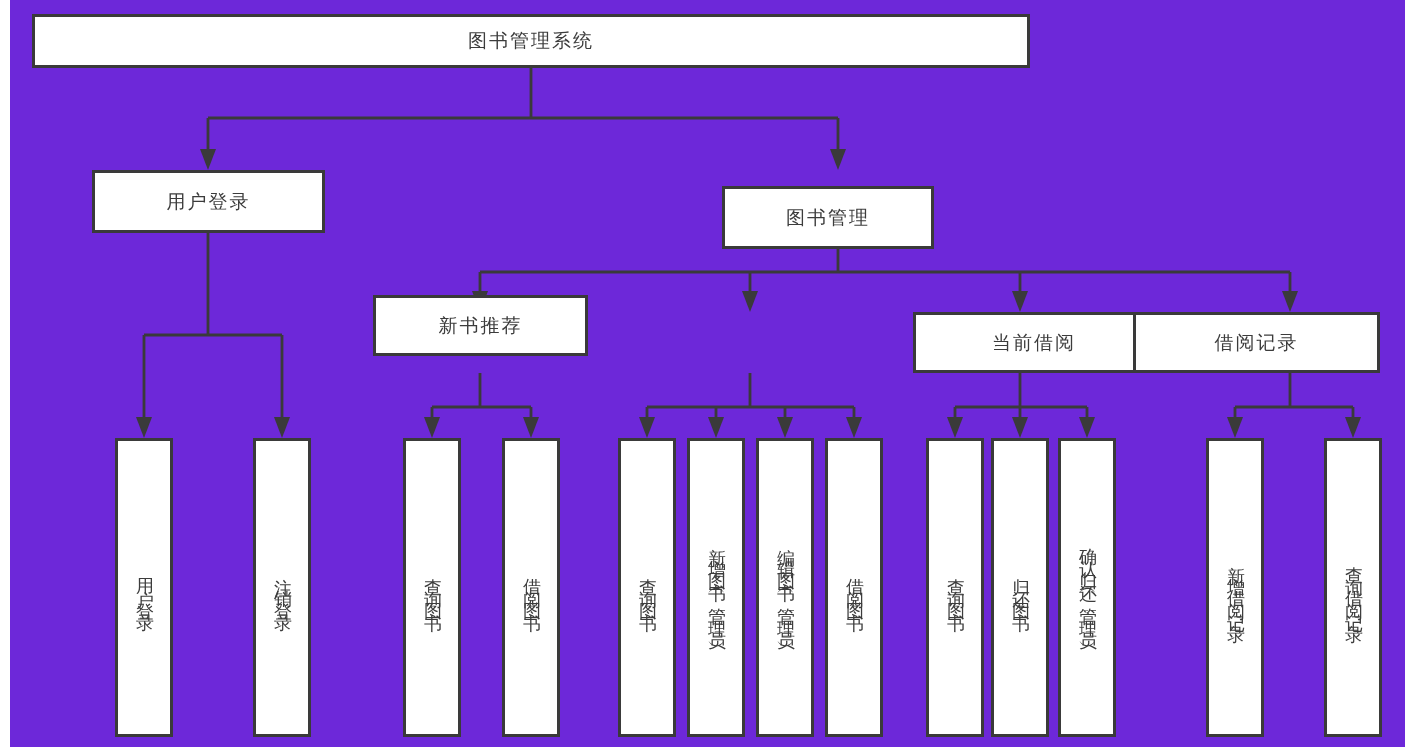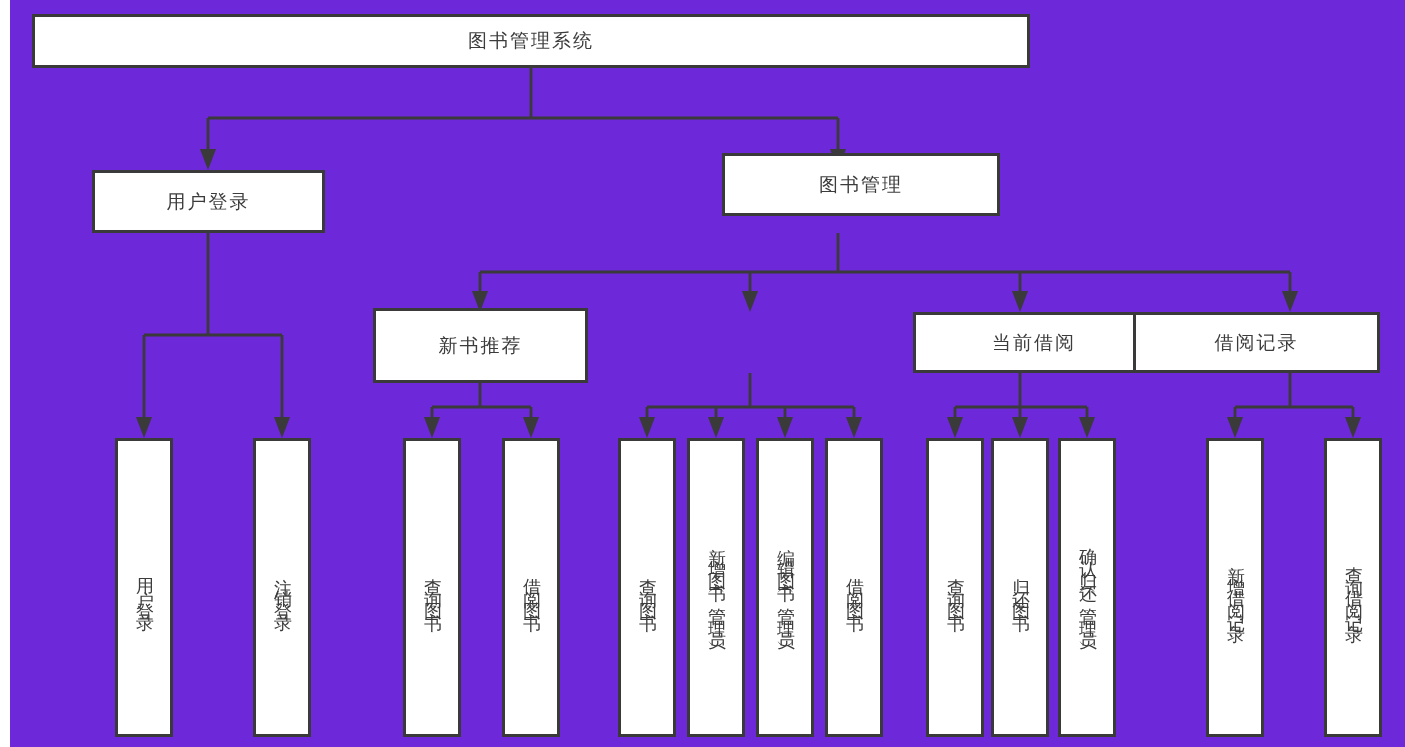--- a/index.html
+++ b/index.html
@@ -89,25 +89,25 @@
     </g>
   </svg>
 
   <div class="hbox" style="left:22px;top:14px;width:998px;height:54px">
     <span class="lbl">图书管理系统</span>
   </div>
 
   <div class="hbox" style="left:82px;top:170px;width:233px;height:63px">
     <span class="lbl">用户登录</span>
   </div>
-  <div class="hbox" style="left:712px;top:153px;width:278px;height:63px">
+  <div class="hbox" style="left:712px;top:186px;width:212px;height:63px">
     <span class="lbl">图书管理</span>
   </div>
 
-  <div class="hbox" style="left:363px;top:308px;width:215px;height:75px">
+  <div class="hbox" style="left:363px;top:295px;width:215px;height:61px">
     <span class="lbl">新书推荐</span>
   </div>
   <div class="hbox" style="left:903px;top:312px;width:242px;height:61px">
     <span class="lbl">当前借阅</span>
   </div>
   <div class="hbox" style="left:1123px;top:312px;width:247px;height:61px">
     <span class="lbl">借阅记录</span>
   </div>
 
   <div class="vbox" style="left:105px;top:438px;width:58px;height:299px">

